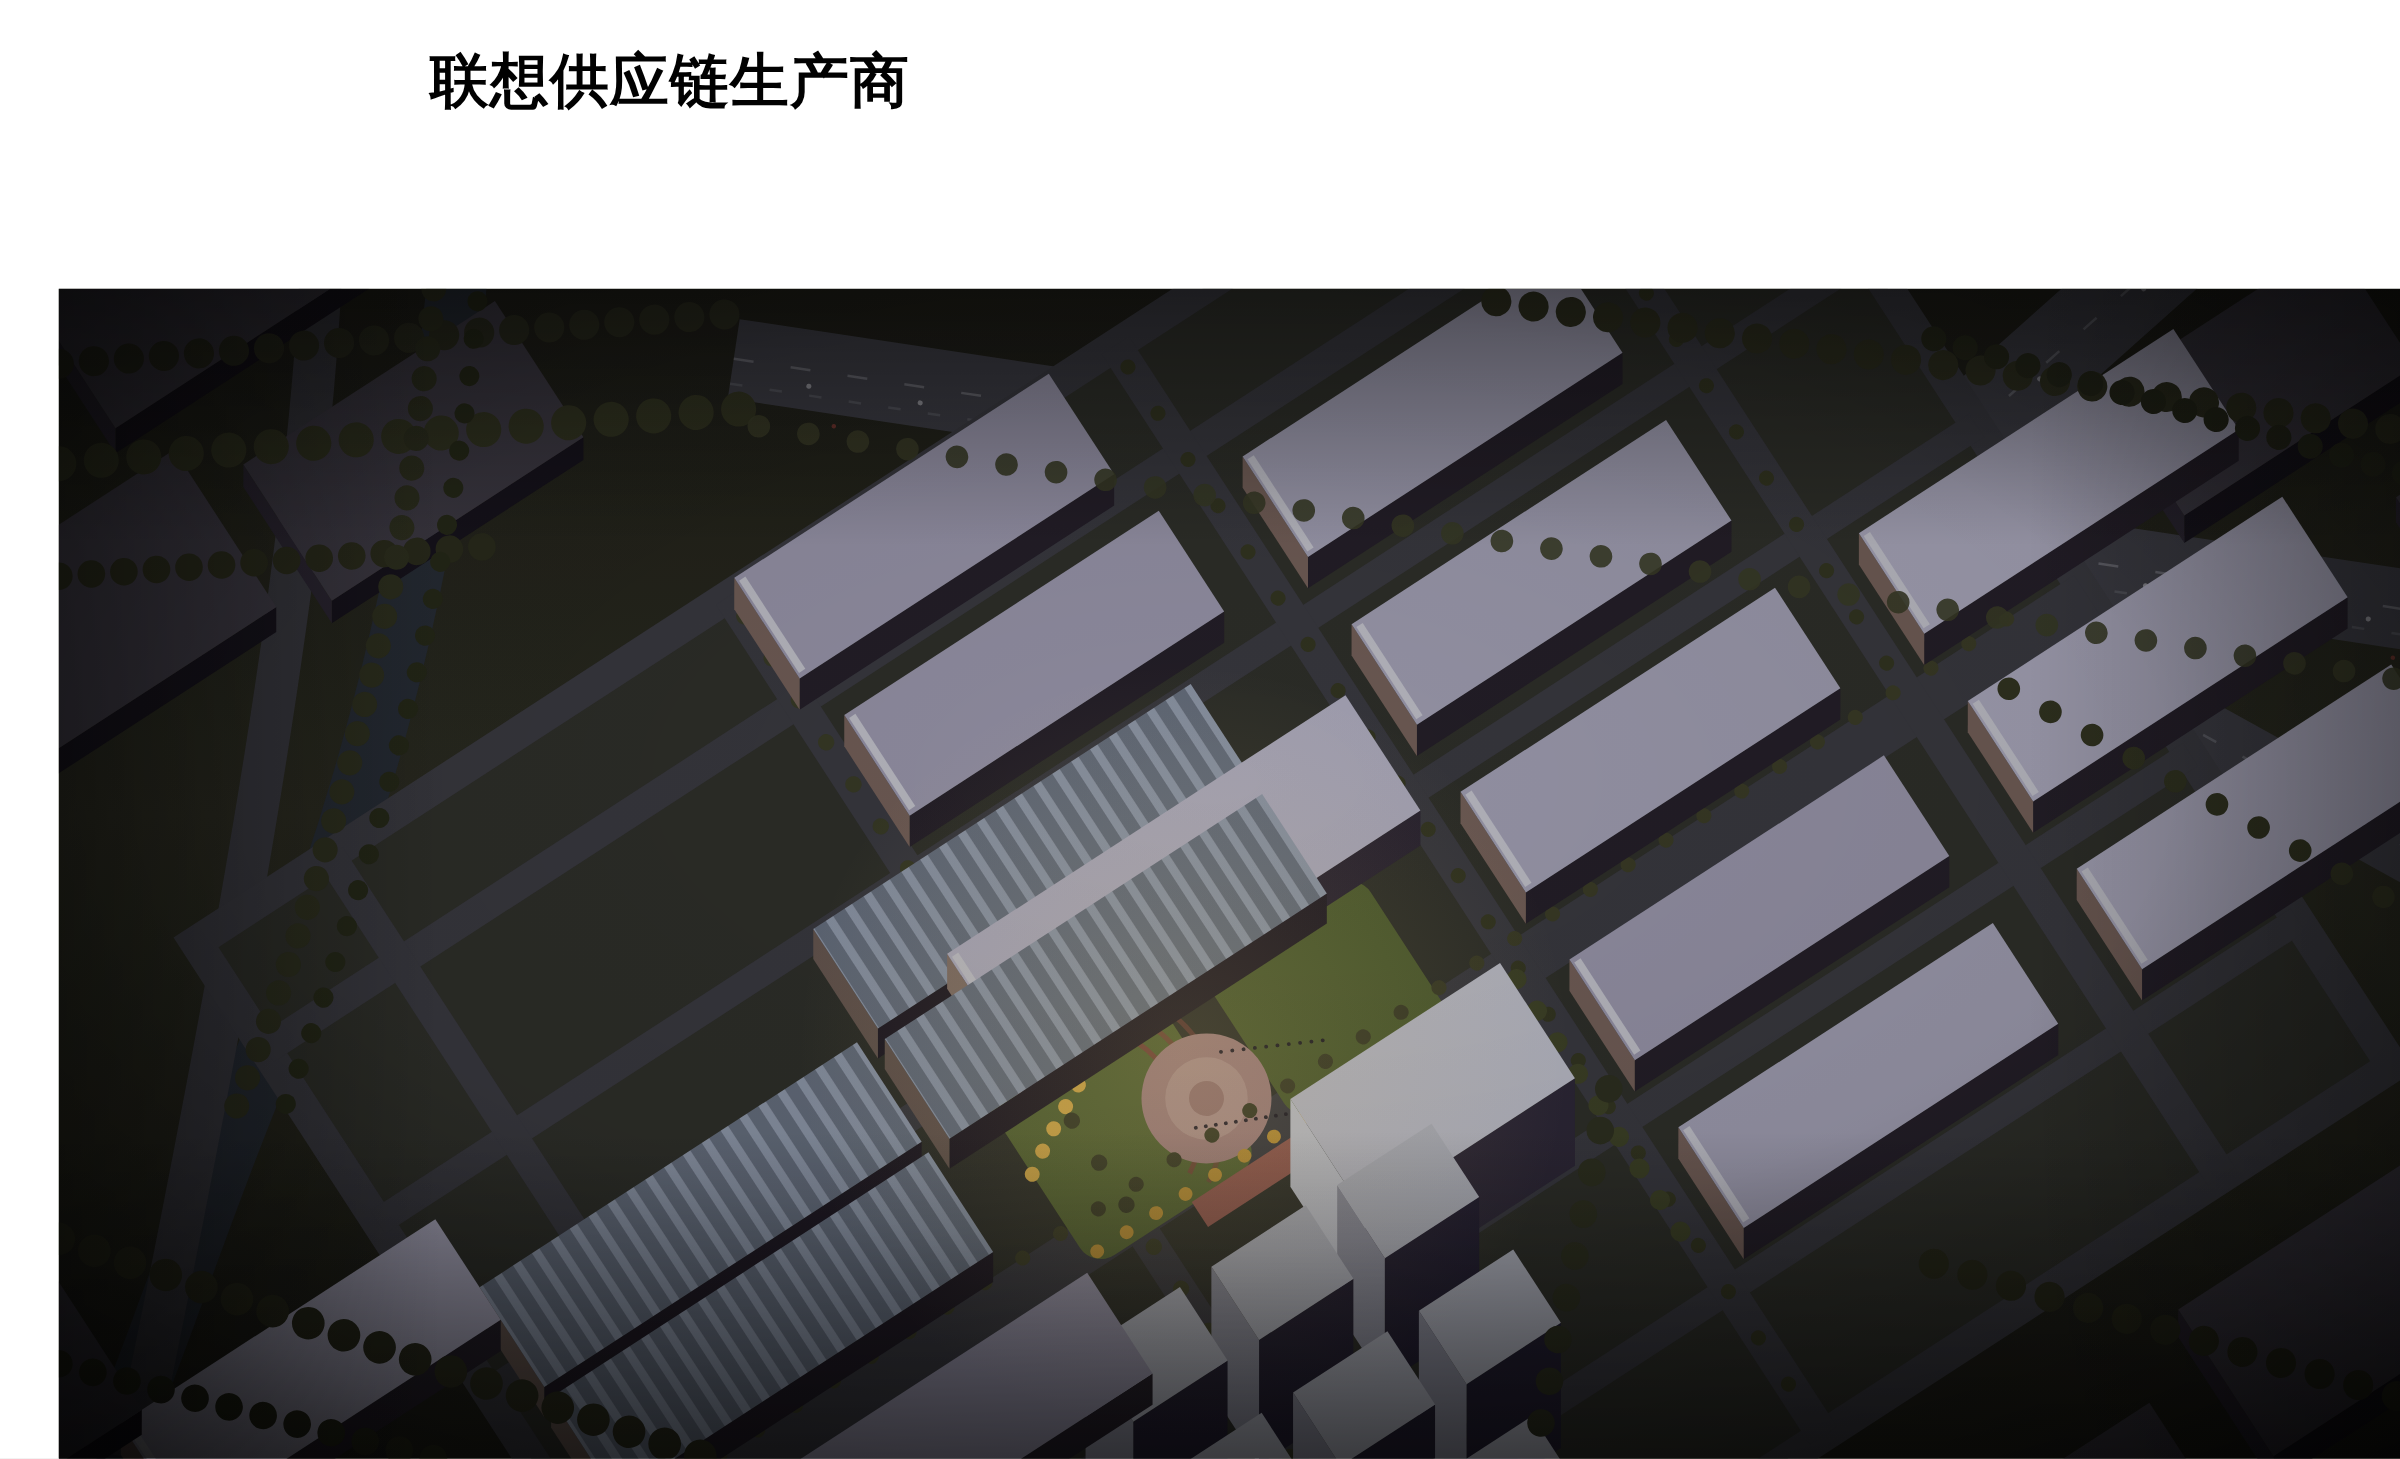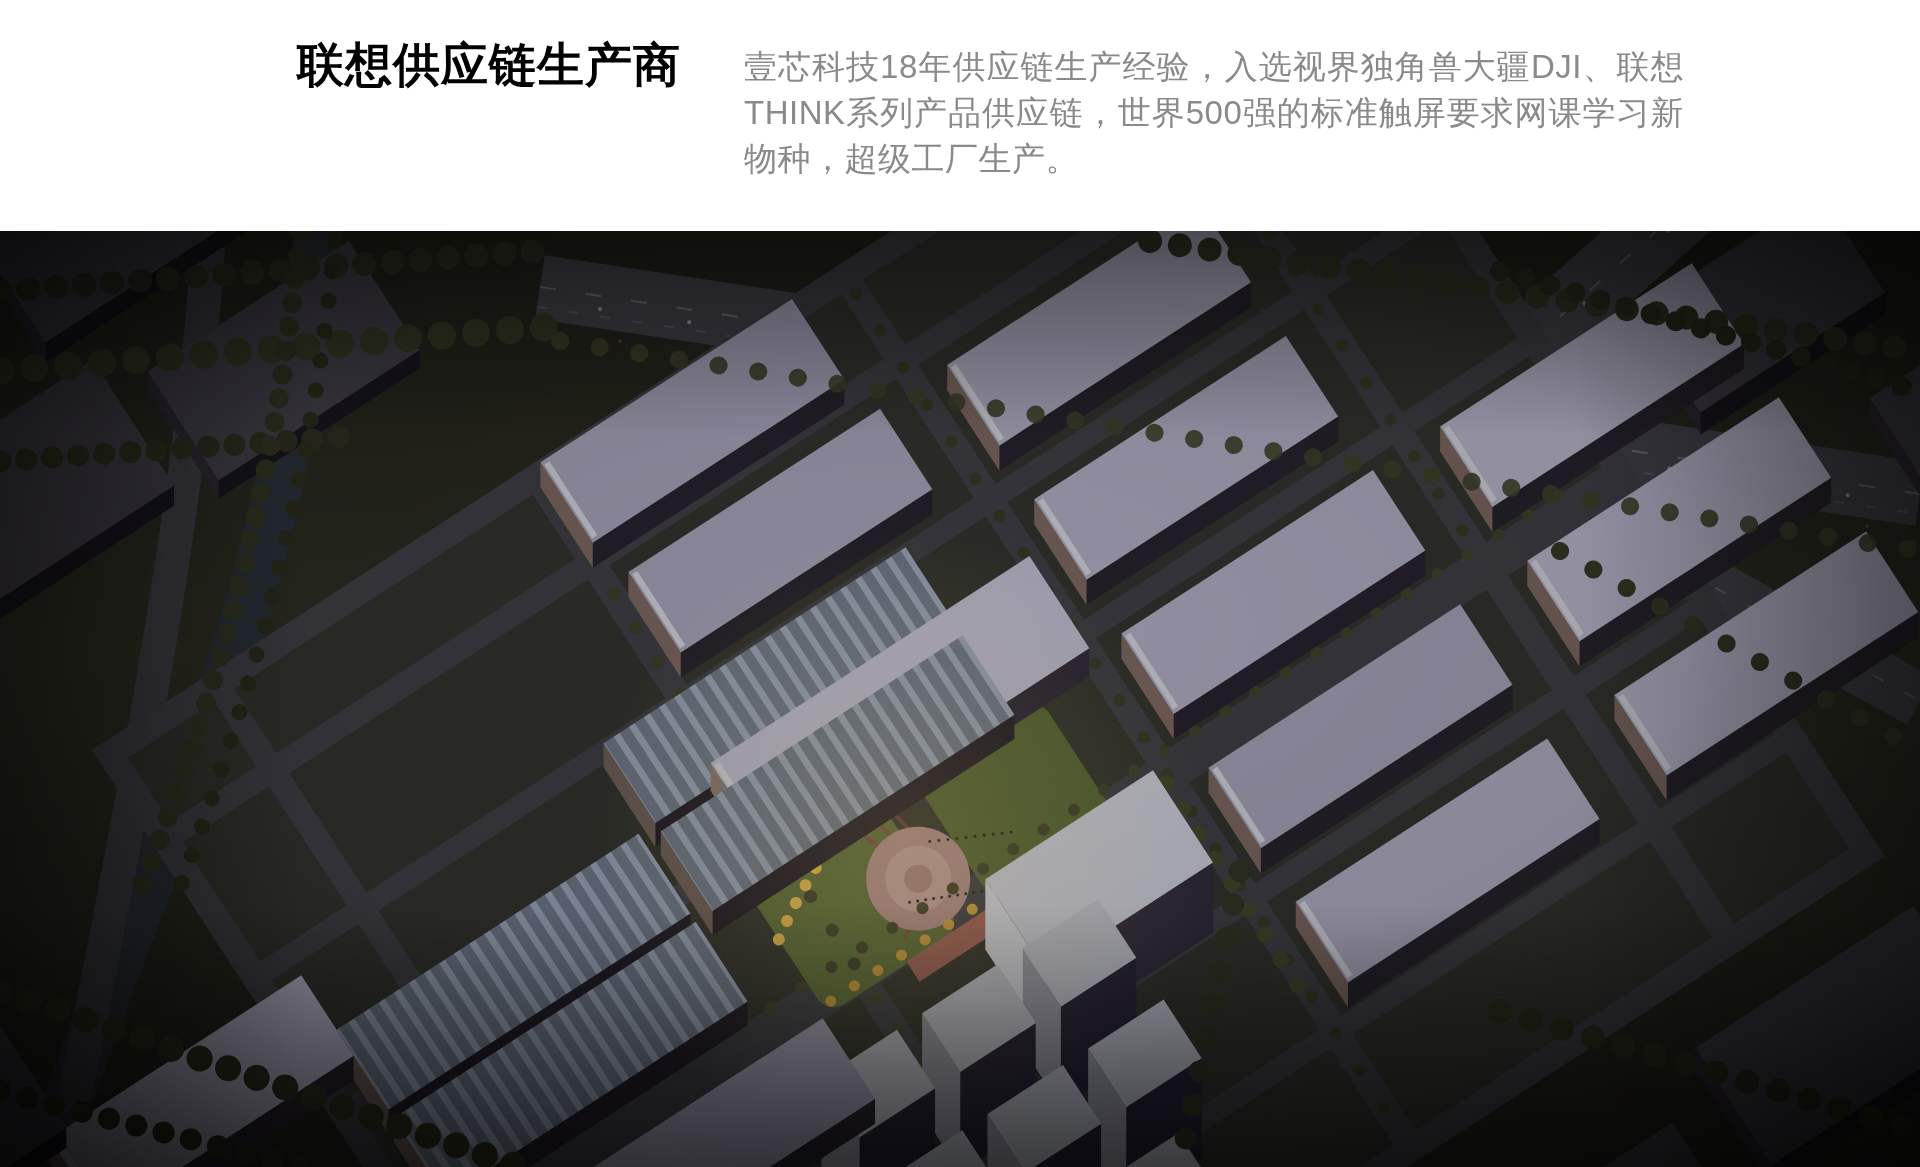--- a/index.html
+++ b/index.html
@@ -1,37 +1,36 @@
 <!DOCTYPE html>
 <html><head>
 <meta charset="utf-8">
 <style>
   html,body{margin:0;padding:0;background:#ffffff;}
   body{width:1920px;height:1167px;overflow:hidden;position:relative;
        font-family:"Liberation Sans","DejaVu Sans",sans-serif;}
-  .page{position:absolute;inset:0;}
+  .page{position:absolute;inset:0;margin-left:47px;}
   .hero-header{position:absolute;left:0;top:0;width:1920px;height:231px;background:#ffffff;}
   .hero-title{position:absolute;left:297px;top:30px;margin:0;
               font-size:47px;line-height:69px;font-weight:700;color:#010101;letter-spacing:1px;}
   .hero-title .t-line{display:block;white-space:nowrap;}
   .hero-desc{position:absolute;left:744px;top:44px;width:940px;margin:0;
              font-size:33px;line-height:46px;color:#8a8a8a;text-align:justify;letter-spacing:.5px;}
   .hero-media{position:absolute;left:0;top:231px;width:1920px;height:936px;margin:0;
               background:#23241a;overflow:hidden;}
   .hero-media svg{display:block;width:1920px;height:936px;}
 </style>
 </head>
 <body>
 
 <div class="page">
   <header class="hero-header">
     <h1 class="hero-title">
         <span class="t-line">联想供应链生产商</span>
       </h1>
-    <p class="hero-desc">壹芯科技18年供应链生产经验，入选视界独角兽大疆DJI、联想THINK系列产品供应链，世界500强的标准触屏要求网课学习新物种，超级工厂生产。</p>
   </header>
 
   <figure class="hero-media">
     <svg viewBox="0 0 1920 936" xmlns="http://www.w3.org/2000/svg">
       <defs>
         <linearGradient id="gGround" x1="0" y1="0" x2="0" y2="1">
           <stop offset="0" stop-color="#1e1f16"></stop>
           <stop offset="0.45" stop-color="#2b2d1f"></stop>
           <stop offset="1" stop-color="#1d1e15"></stop>
         </linearGradient>

